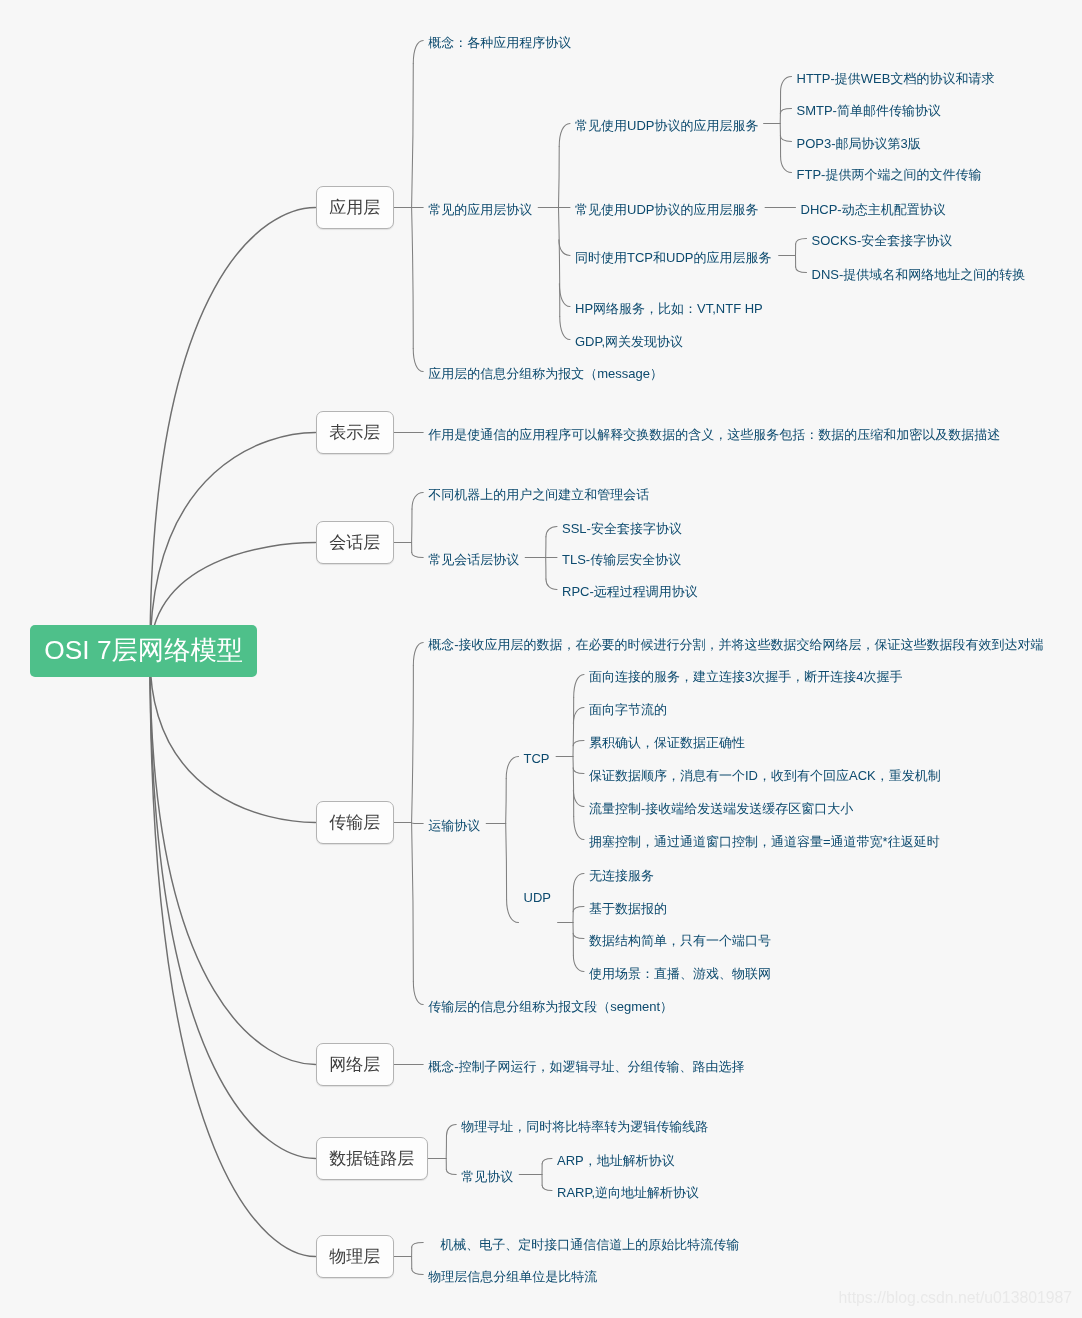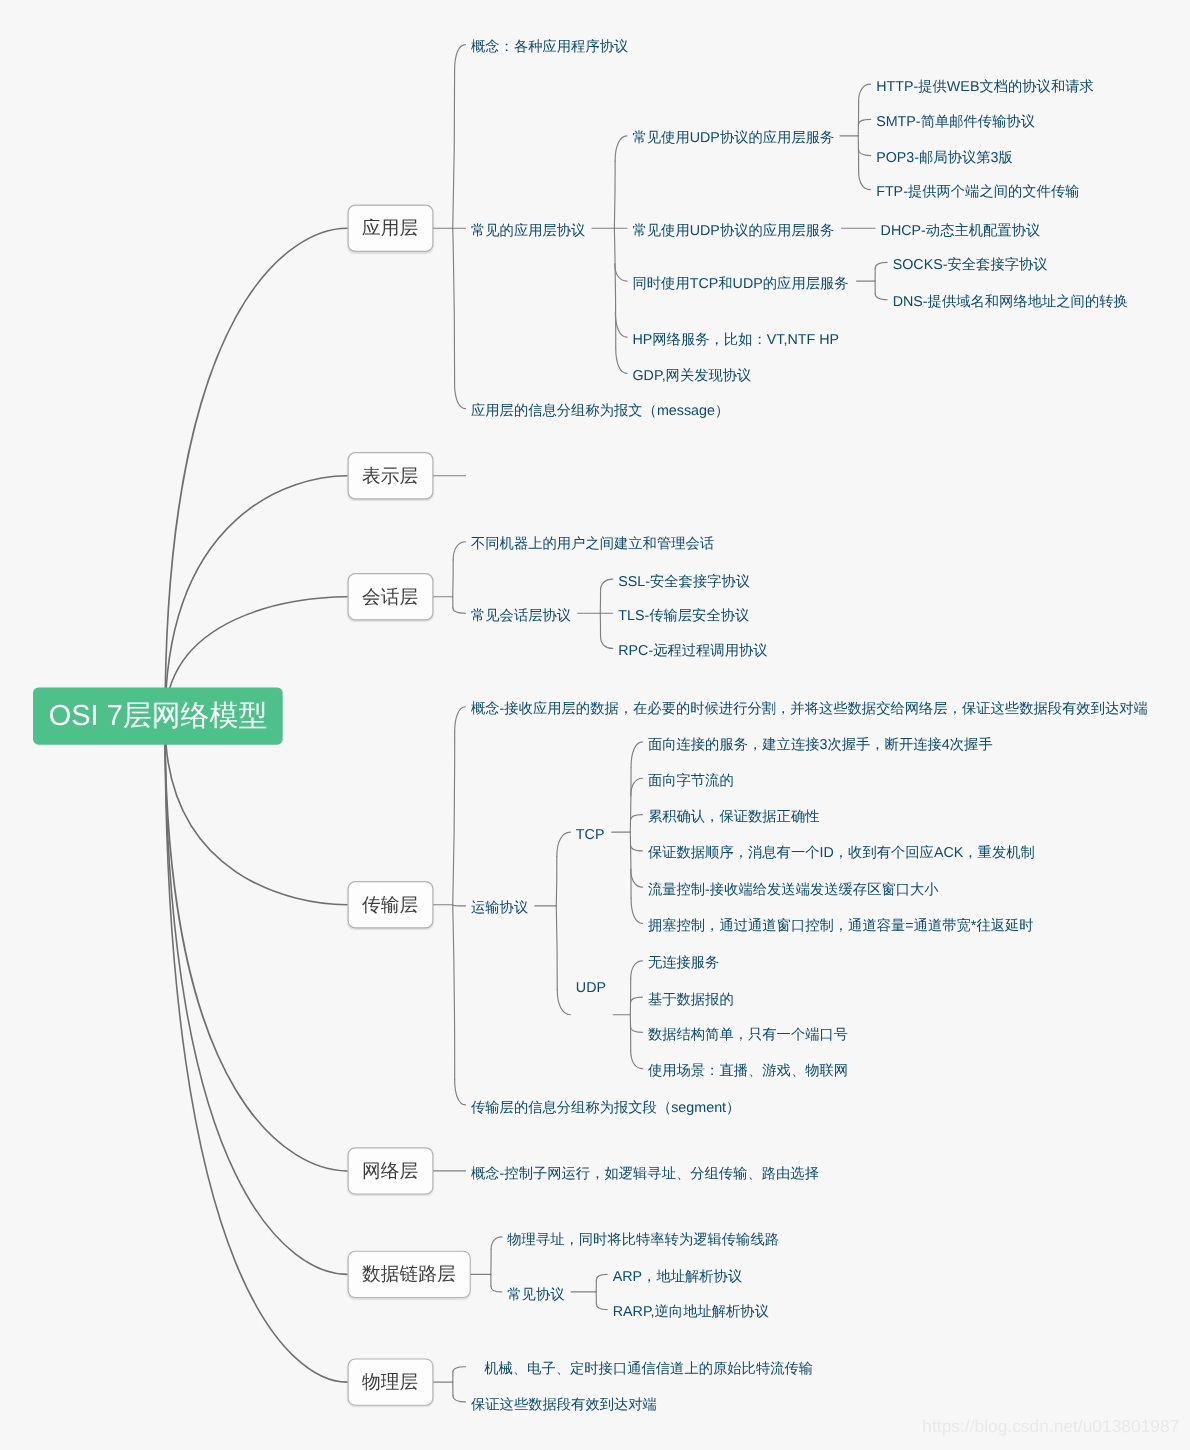--- a/index.html
+++ b/index.html
@@ -150,20 +150,21 @@
 <div class="nd" style="left:796.5px;top:141.5px;">POP3-邮局协议第3版</div>
 <div class="nd" style="left:796.5px;top:172.5px;">FTP-提供两个端之间的文件传输</div>
 <div class="nd" style="left:575.0px;top:207.5px;">常见使用UDP协议的应用层服务</div>
 <div class="nd" style="left:800.5px;top:207.5px;">DHCP-动态主机配置协议</div>
 <div class="nd" style="left:575.0px;top:255.5px;">同时使用TCP和UDP的应用层服务</div>
 <div class="nd" style="left:811.5px;top:238.5px;">SOCKS-安全套接字协议</div>
 <div class="nd" style="left:811.5px;top:272.5px;">DNS-提供域名和网络地址之间的转换</div>
 <div class="nd" style="left:575.0px;top:306.5px;">HP网络服务，比如：VT,NTF HP</div>
 <div class="nd" style="left:575.0px;top:339.5px;">GDP,网关发现协议</div>
 <div class="nd" style="left:428.2px;top:371.5px;">应用层的信息分组称为报文（message）</div>
+<div class="nd" style="left:428.2px;top:432.5px;">作用是使通信的应用程序可以解释交换数据的含义，这些服务包括：数据的压缩和加密以及数据描述</div>
 <div class="nd" style="left:428.2px;top:492.5px;text-align:right;">不同机器上的用户之间建立和管理会话</div>
 <div class="nd" style="left:428.2px;top:557.5px;">常见会话层协议</div>
 <div class="nd" style="left:562.0px;top:526.5px;">SSL-安全套接字协议</div>
 <div class="nd" style="left:562.0px;top:557.5px;">TLS-传输层安全协议</div>
 <div class="nd" style="left:562.0px;top:589.5px;">RPC-远程过程调用协议</div>
 <div class="nd" style="left:428.2px;top:642.5px;">概念-接收应用层的数据，在必要的时候进行分割，并将这些数据交给网络层，保证这些数据段有效到达对端</div>
 <div class="nd" style="left:428.2px;top:823.5px;">运输协议</div>
 <div class="nd" style="left:523.5px;top:756.5px;">TCP</div>
 <div class="nd" style="left:589.0px;top:674.5px;">面向连接的服务，建立连接3次握手，断开连接4次握手</div>
 <div class="nd" style="left:589.0px;top:707.5px;">面向字节流的</div>
@@ -176,15 +177,15 @@
 <div class="nd" style="left:589.0px;top:906.5px;">基于数据报的</div>
 <div class="nd" style="left:589.0px;top:938.5px;">数据结构简单，只有一个端口号</div>
 <div class="nd" style="left:589.0px;top:971.5px;">使用场景：直播、游戏、物联网</div>
 <div class="nd" style="left:428.2px;top:1004.5px;">传输层的信息分组称为报文段（segment）</div>
 <div class="nd" style="left:428.2px;top:1064.5px;">概念-控制子网运行，如逻辑寻址、分组传输、路由选择</div>
 <div class="nd" style="left:461.2px;top:1124.5px;">物理寻址，同时将比特率转为逻辑传输线路</div>
 <div class="nd" style="left:461.2px;top:1174.5px;">常见协议</div>
 <div class="nd" style="left:557.0px;top:1158.5px;">ARP，地址解析协议</div>
 <div class="nd" style="left:557.0px;top:1190.5px;">RARP,逆向地址解析协议</div>
 <div class="nd" style="left:428.2px;top:1242.5px;margin-left:12px;">机械、电子、定时接口通信信道上的原始比特流传输</div>
-<div class="nd" style="left:428.2px;top:1274.5px;">保证这些数据段有效到达对端</div>
+<div class="nd" style="left:428.2px;top:1274.5px;">物理层信息分组单位是比特流</div>
 <div class="wm">https://blog.csdn.net/u013801987</div>
 </div>
 
 </body></html>

